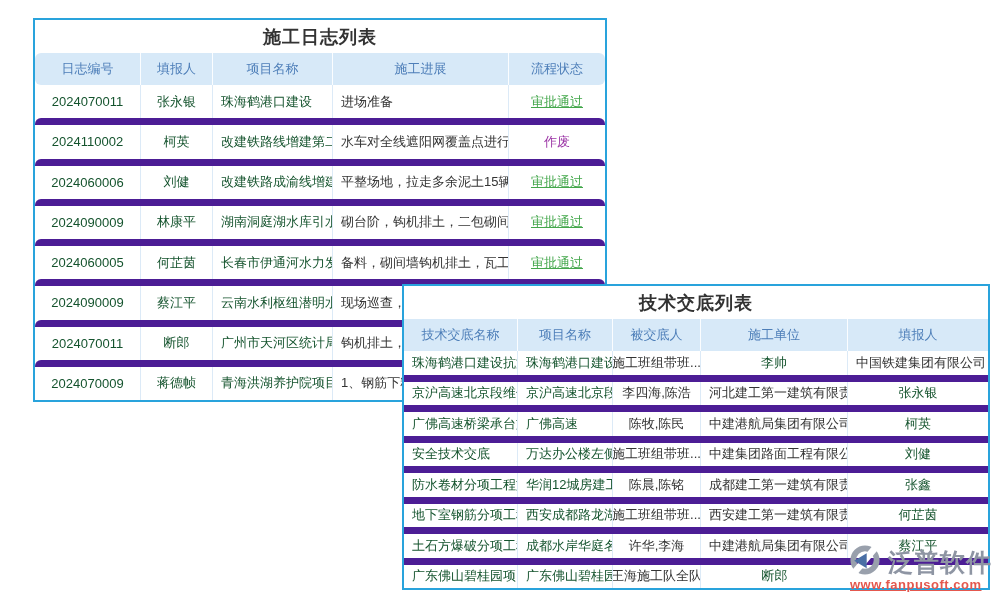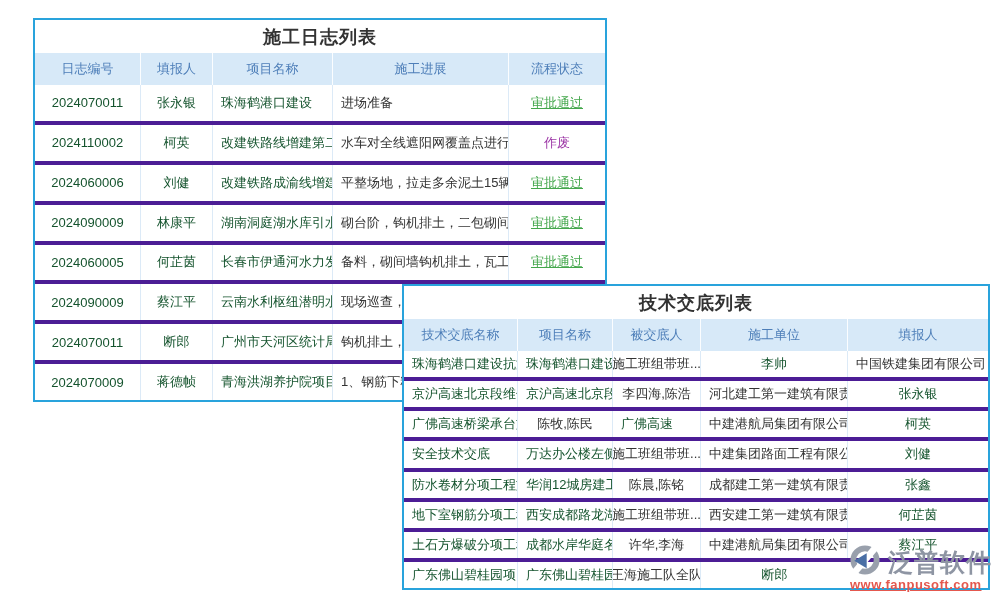--- a/index.html
+++ b/index.html
@@ -25,30 +25,30 @@
     letter-spacing: 1px;
     background: #ffffff;
   }
   .thead {
     flex: 0 0 32px;
     display: grid;
     background: #D7E9F8;
     color: #4D7EB8;
     font-size: 13px;
   }
-  .grid1 { grid-template-columns: 106px 72px 120px 176px 1fr; }
+  .grid1 { grid-template-columns: 106px 72px 120px 176px 1fr; border-radius: 6px; }
   .grid2 { grid-template-columns: 114px 95px 88px 147px 1fr; }
   .th {
     display: flex; align-items: center; justify-content: center;
     border-right: 1px solid rgba(255,255,255,0.9);
     overflow: hidden; white-space: nowrap;
   }
   .th:last-child { border-right: none; }
   .tbody { flex: 1 1 auto; display: flex; flex-direction: column; }
-  .tr { flex: 1; display: grid; border-top: 4px solid #4c1d95; background: #ffffff; }
+  .tr { flex: 1; display: grid; border-top: 7px solid #4c1d95; background: #ffffff; }
   .tr:first-child { border-top: none; }
   .td {
     display: flex; align-items: center;
     font-size: 13px; color: #333333;
     border-right: 1px solid #DCEAF7;
     overflow: hidden; white-space: nowrap;
     padding: 0 8px;
   }
   .td:last-child { border-right: none; }
   .td.center { justify-content: center; padding: 0 2px; }
@@ -164,22 +164,22 @@
     </div>
     <div class="tr grid2">
       <div class="td blue">京沪高速北京段维修...</div>
       <div class="td blue">京沪高速北京段维修</div>
       <div class="td center">李四海,陈浩</div>
       <div class="td">河北建工第一建筑有限责任公司</div>
       <div class="td center blue">张永银</div>
     </div>
     <div class="tr grid2">
       <div class="td blue">广佛高速桥梁承台施...</div>
+      <div class="td blue">广佛高速</div>
       <div class="td center">陈牧,陈民</div>
-      <div class="td blue">广佛高速</div>
       <div class="td">中建港航局集团有限公司</div>
       <div class="td center blue">柯英</div>
     </div>
     <div class="tr grid2">
       <div class="td blue">安全技术交底</div>
       <div class="td blue">万达办公楼左侧A...</div>
       <div class="td center">施工班组带班...</div>
       <div class="td">中建集团路面工程有限公司</div>
       <div class="td center blue">刘健</div>
     </div>

